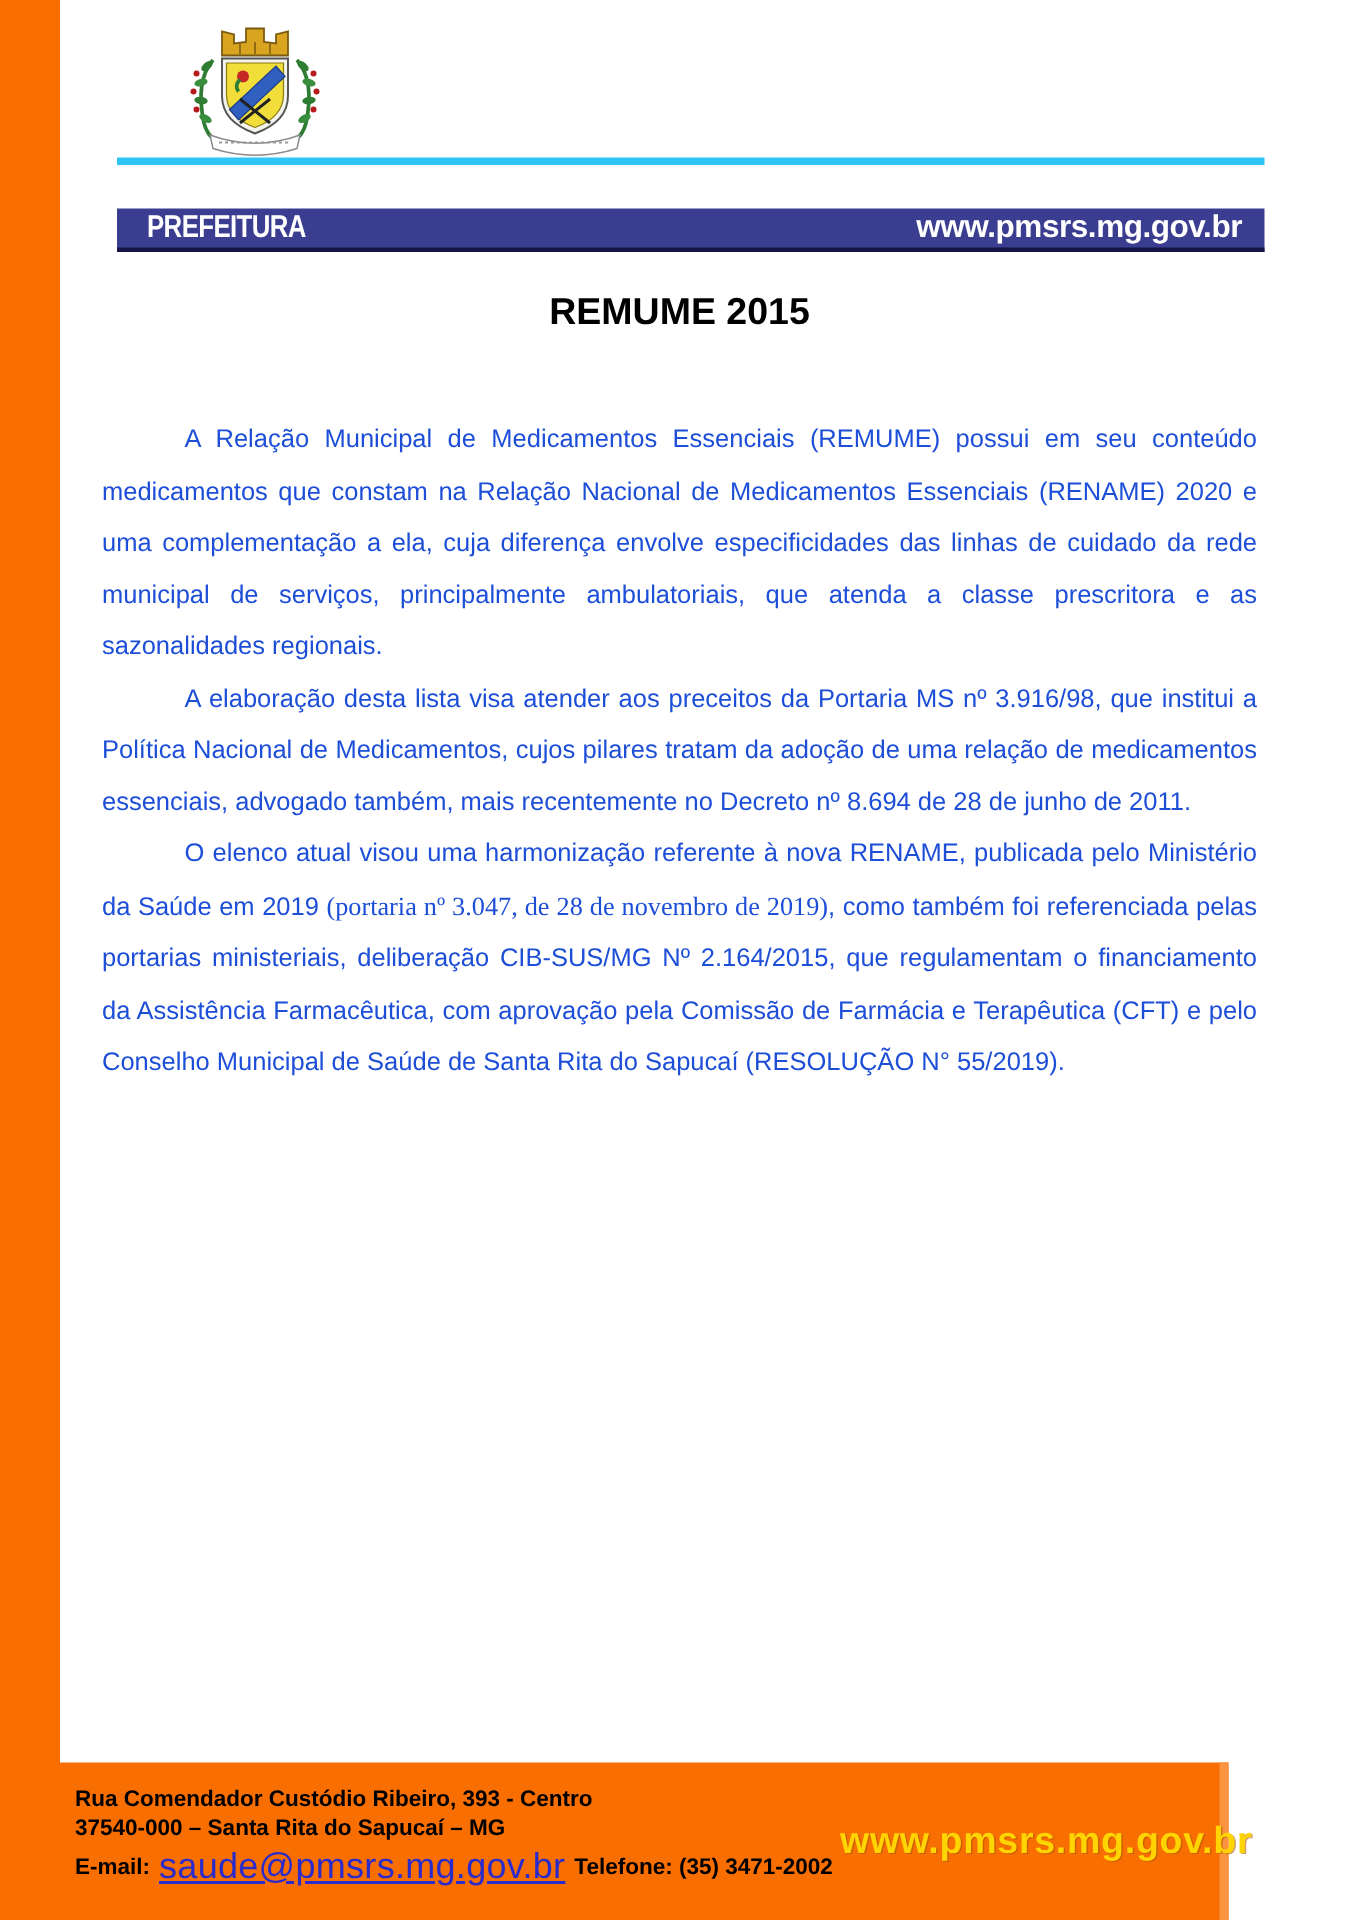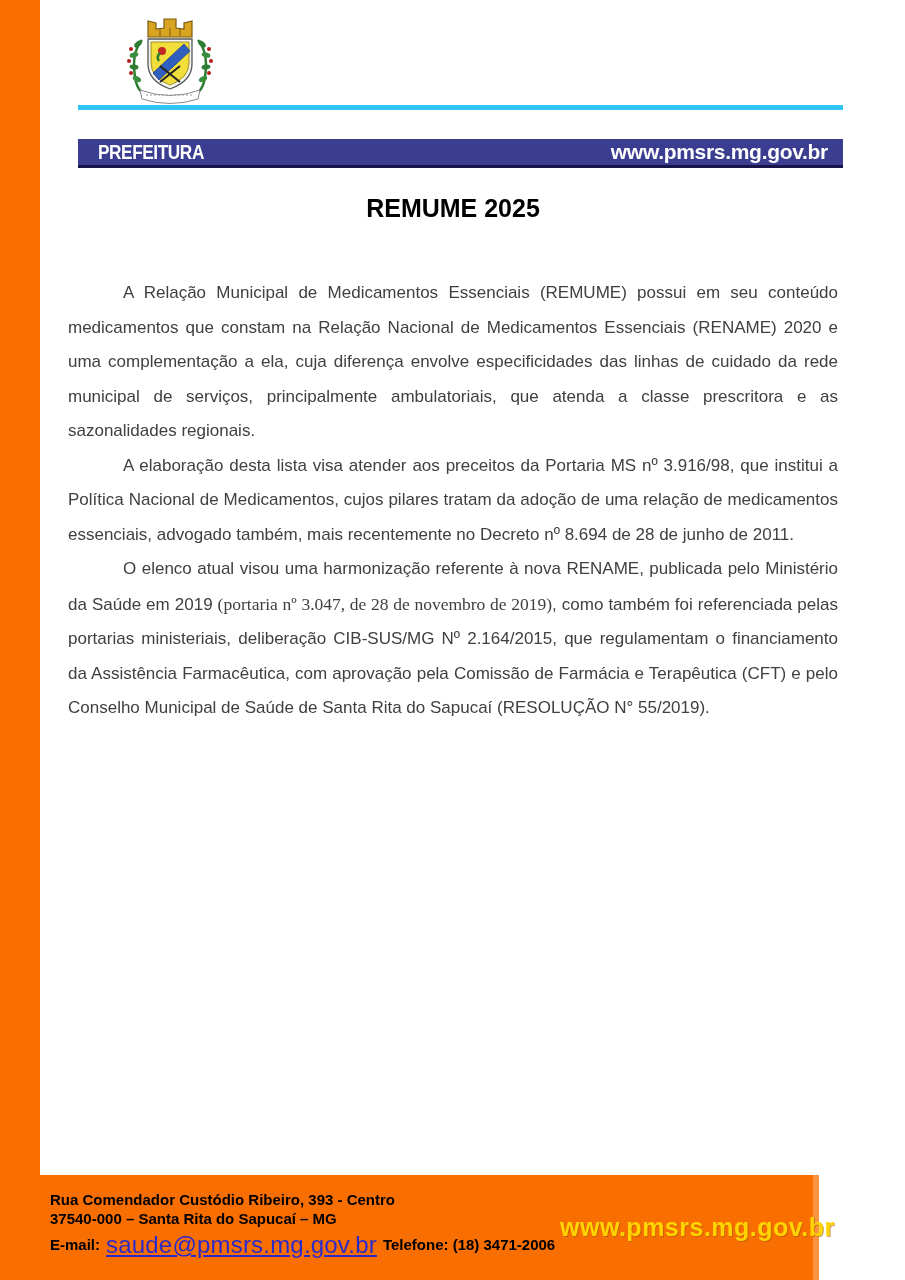--- a/index.html
+++ b/index.html
@@ -32,21 +32,21 @@
   }
   .header-url{color:#fff;font-weight:bold;font-size:21px;letter-spacing:-0.3px;white-space:nowrap;}
 
   
   .doc-title{
     position:absolute;left:68px;top:194px;width:770px;margin:0;
     text-align:center;font-size:25px;font-weight:bold;color:#000;
   }
   .doc-text{
     position:absolute;left:68px;top:276px;width:770px;
-    font-size:17px;line-height:34.5px;text-align:justify;color:#404040;
+    font-size:17px;line-height:34.5px;text-align:justify;color:#1d4ed8;
   }
   .doc-text p{margin:0;text-indent:55px;}
   .serif{font-family:Liberation Serif, serif;font-size:17.5px;}
 
   
   .footer{position:absolute;left:0;top:1175px;width:819px;height:105px;background:var(--orange);}
   .footer-edge{position:absolute;right:0;top:0;width:6px;height:105px;background:#fb9440;}
   .footer-address{
     position:absolute;left:50px;top:15px;color:#000;font-weight:bold;
     font-size:15px;line-height:19px;white-space:nowrap;
@@ -114,35 +114,35 @@
     <path d="M32,80 q30,11 60,0 l-2,9 q-28,9 -56,0 Z" fill="#ffffff" stroke="#8a8a8a" stroke-width="1"></path>
     <line x1="38" y1="85" x2="86" y2="85" stroke="#9a9a9a" stroke-width="1.2" stroke-dasharray="2,2"></line>
   </svg>
 
   <div class="cyan-stripe"></div>
   <div class="header-bar">
     <span class="prefeitura">PREFEITURA</span>
     <span class="header-url">www.pmsrs.mg.gov.br</span>
   </div>
 
-  <h1 class="doc-title">REMUME 2025</h1>
+  <h1 class="doc-title">REMUME 2015</h1>
 
   <div class="doc-text">
     <p>A Relação Municipal de Medicamentos Essenciais (REMUME) possui em seu conteúdo medicamentos que constam na Relação Nacional de Medicamentos Essenciais (RENAME) 2020 e uma complementação a ela, cuja diferença envolve especificidades das linhas de cuidado da rede municipal de serviços, principalmente ambulatoriais, que atenda a classe prescritora e as sazonalidades regionais.</p>
     <p>A elaboração desta lista visa atender aos preceitos da Portaria MS nº 3.916/98, que institui a Política Nacional de Medicamentos, cujos pilares tratam da adoção de uma relação de medicamentos essenciais, advogado também, mais recentemente no Decreto nº 8.694 de 28 de junho de 2011.</p>
     <p><span>O elenco atual visou uma harmonização referente à nova RENAME, publicada pelo Ministério da Saúde em 2019 </span><span class="serif">(portaria nº 3.047, de 28 de novembro de 2019)</span><span>, como também foi referenciada pelas portarias ministeriais, deliberação CIB-SUS/MG Nº 2.164/2015, que regulamentam o financiamento da Assistência Farmacêutica, com aprovação pela Comissão de Farmácia e Terapêutica (CFT) e pelo Conselho Municipal de Saúde de Santa Rita do Sapucaí (RESOLUÇÃO N° 55/2019).</span></p>
   </div>
 
   <div class="footer">
     <div class="footer-edge"></div>
     <div class="footer-address">
       <div>Rua Comendador Custódio Ribeiro, 393 - Centro</div>
       <div>37540-000 – Santa Rita do Sapucaí – MG</div>
       <div class="footer-contact-line">
         <span>E-mail:</span>
         <a href="#" class="email-link">saude@pmsrs.mg.gov.br</a>
-        <span>Telefone: (18) 3471-2006</span>
+        <span>Telefone: (35) 3471-2002</span>
       </div>
     </div>
     <div class="footer-website">www.pmsrs.mg.gov.br</div>
   </div>
 
 </div>
 
 </body></html>

